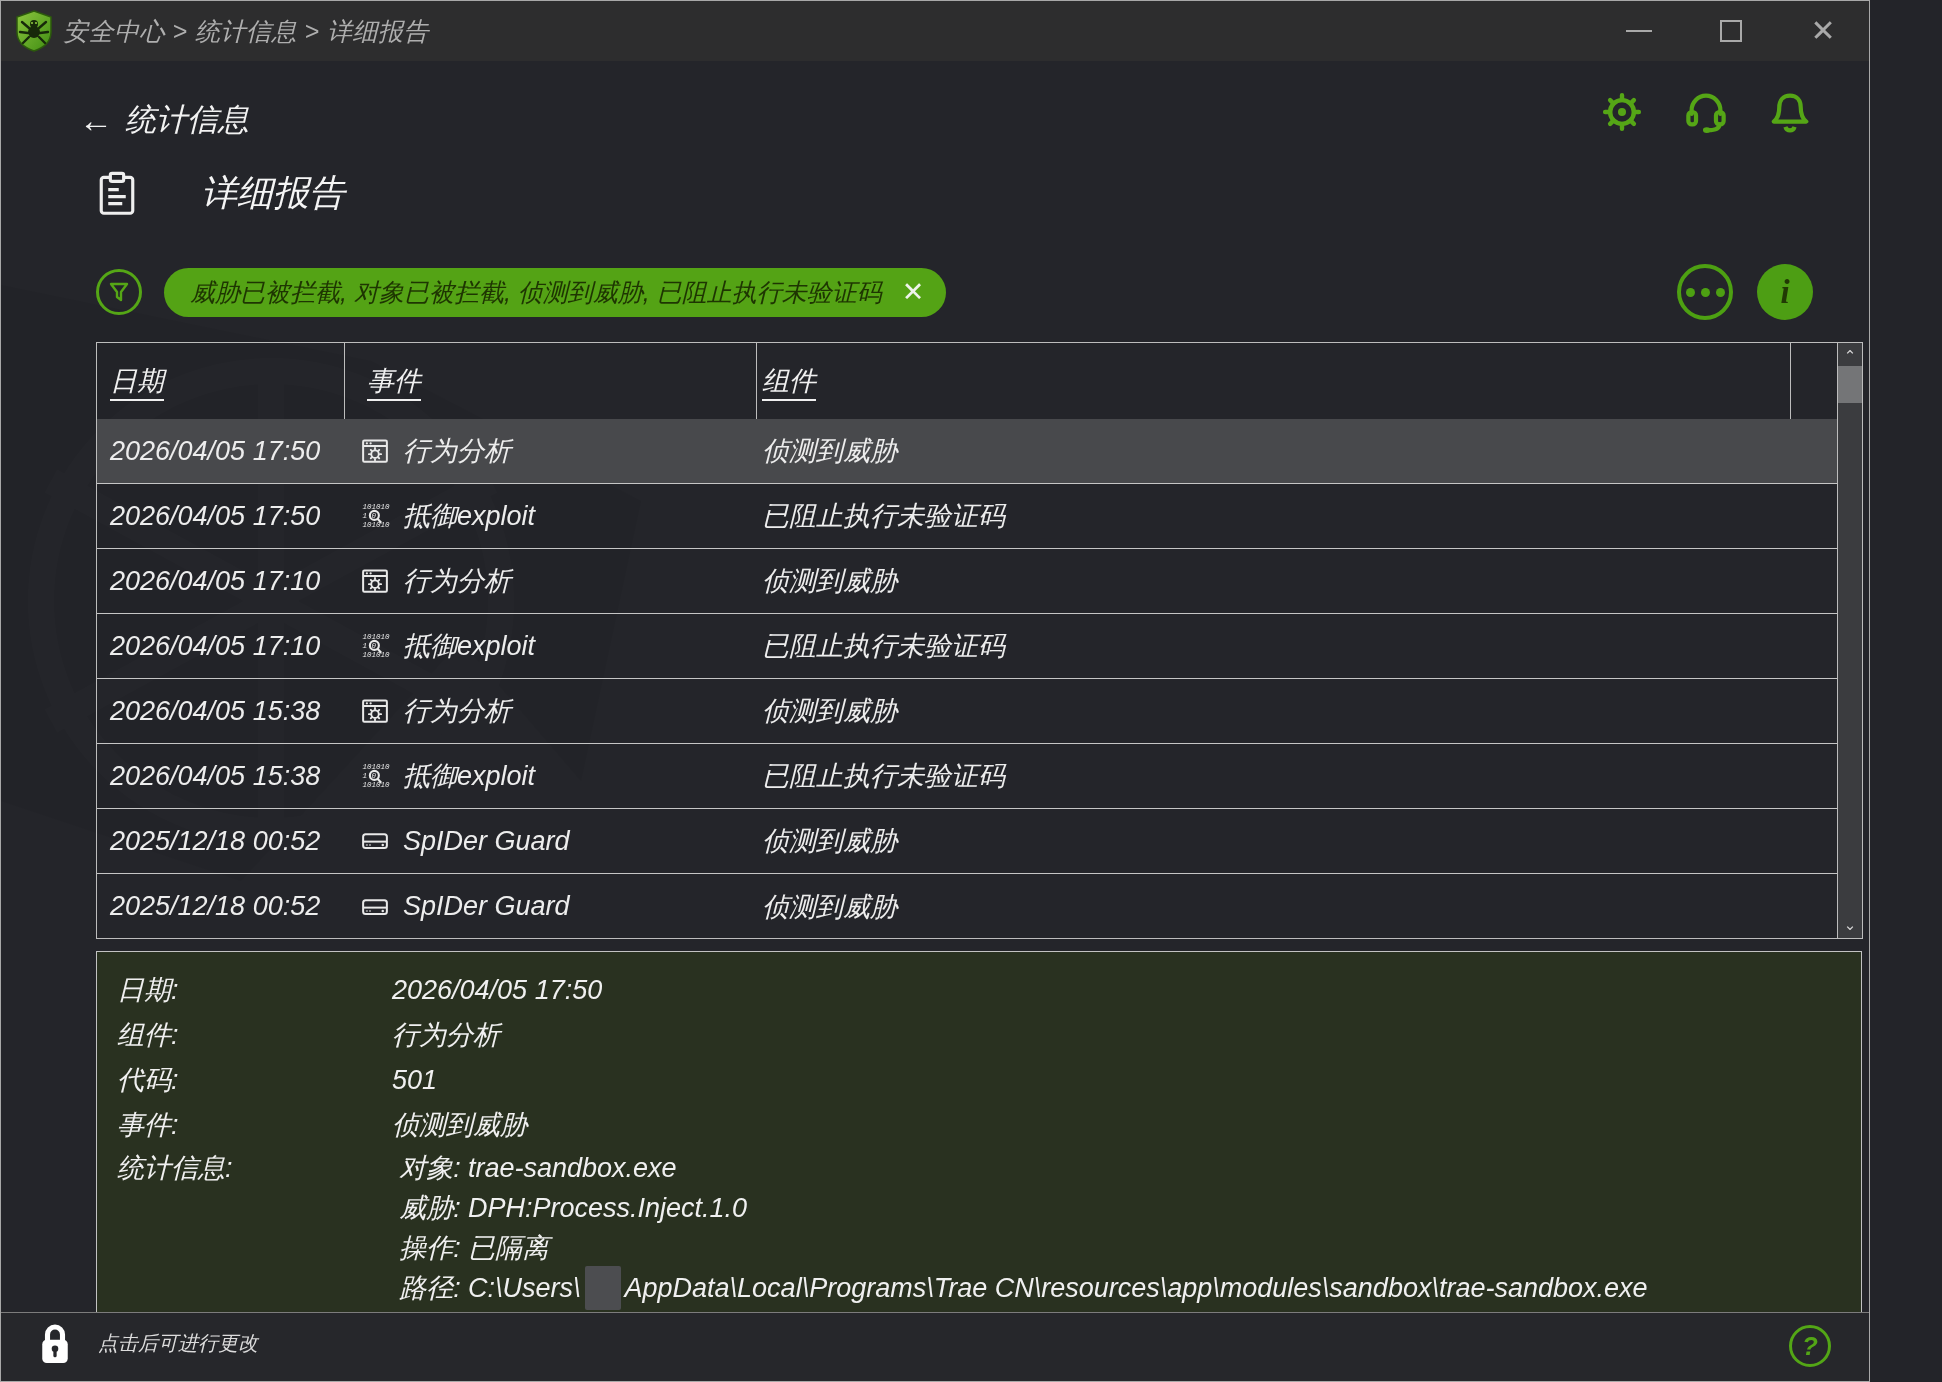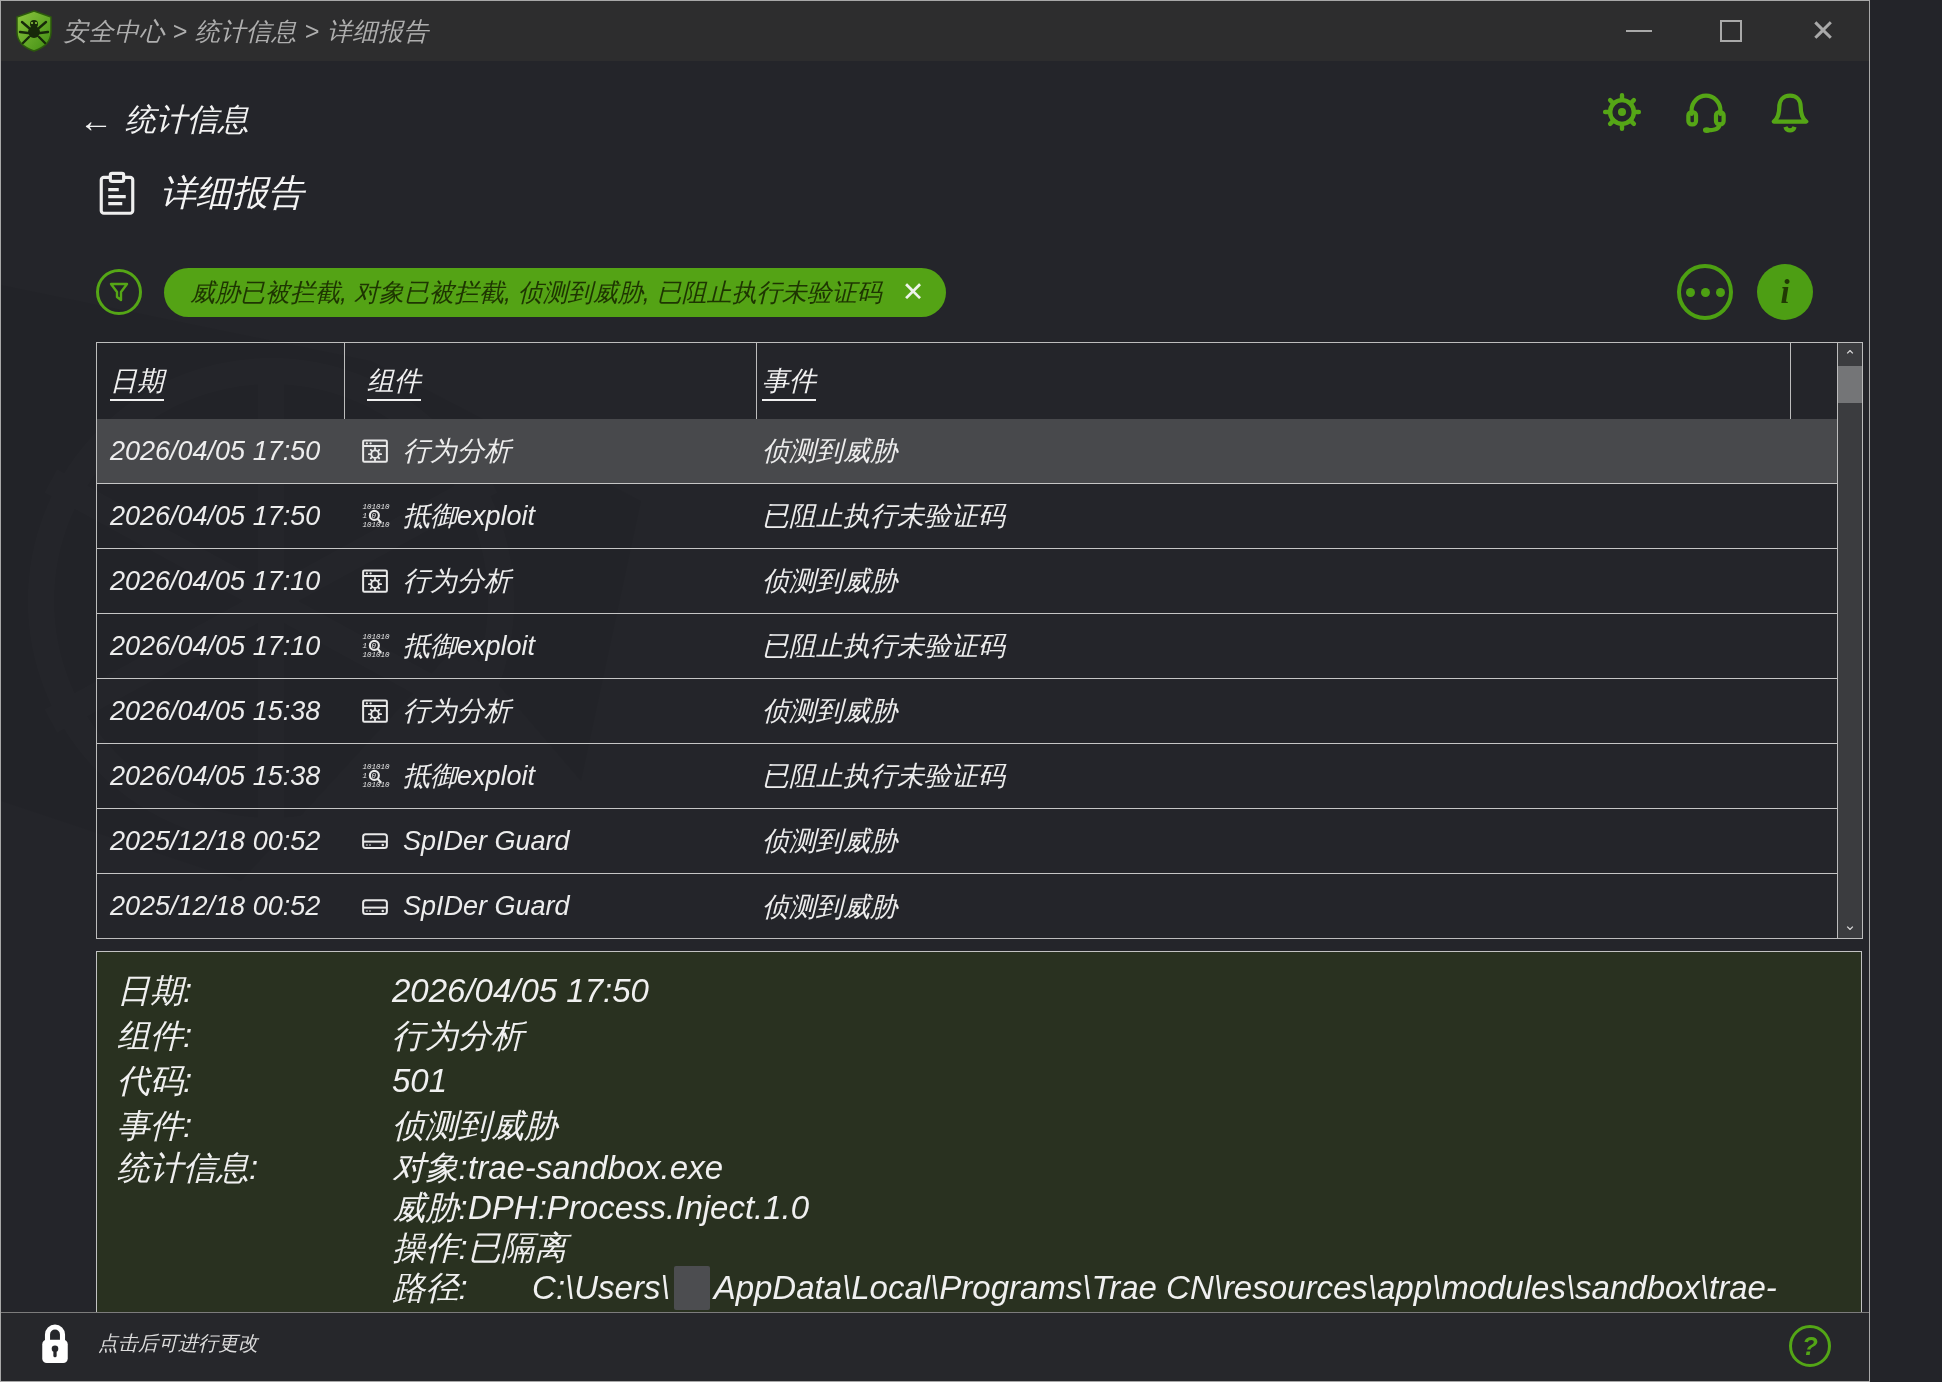--- a/index.html
+++ b/index.html
@@ -21,21 +21,21 @@
   .glyph-close { font-size:30px; line-height:1; color:#a9a9a9; }
 
   
   .watermark { position:absolute; left:-60px; top:240px; opacity:.12; pointer-events:none; }
 
   
   .back-row { position:absolute; left:78px; top:98px; display:flex; align-items:center; gap:12px;
               color:#f2f2f2; font-size:31px; cursor:pointer; }
   .back-arrow { font-size:34px; line-height:1; color:#f2f2f2; }
   .title-row { position:absolute; left:95px; top:168px; display:flex; align-items:center; gap:22px; }
-  .title-row .page-title { font-size:36px; color:#f5f5f5; }
+  .title-row .page-title { font-size:36px; color:#f5f5f5;margin-left:41px; }
   .top-actions { position:absolute; right:56px; top:88px; display:flex; gap:38px; }
   .top-actions .ic { width:46px; height:46px; cursor:pointer; }
 
   
   .filter-row { position:absolute; left:95px; right:56px; top:263px; height:56px;
                 display:flex; align-items:center;justify-content:center; }
   .filter-btn { width:46px; height:46px; border:3px solid #55a616; border-radius:50%;
                 display:flex; align-items:center; justify-content:center; margin-right:22px; cursor:pointer; }
   .chip { height:49px; background:#54a315; border-radius:25px; display:flex; align-items:center;
           padding:0 22px 0 26px; color:#1e3502; font-size:25px; cursor:default; }
@@ -73,21 +73,21 @@
   .scrollbar { position:absolute; top:0; right:0; width:25px; bottom:0; background:#3b3c3f;
                border-left:1px solid #bdbdbd; }
   .sb-arrow { position:absolute; left:0; width:24px; height:22px; display:flex; align-items:center;
               justify-content:center; color:#d6d6d6; font-size:15px; cursor:pointer; }
   .sb-up { top:2px; } .sb-down { bottom:2px; }
   .sb-thumb { position:absolute; left:0; top:23px; width:24px; height:37px; background:#747577; cursor:pointer; }
 
   
   .details { position:absolute; left:95px; top:950px; width:1766px; height:363px;
              background:#293120; border:1px solid #c2c2c2; padding:16px 20px 0 20px;
-             font-size:33px; color:#f0f0f0; }
+             font-size:27px; color:#f0f0f0; }
   .d-row { display:flex; line-height:45px; }
   .d-label { width:275px; flex:0 0 auto; }
   .d-info { display:flex; line-height:40px; }
   .sub { display:flex; }
   .sub-label { width:76px; flex:0 0 auto; }
   .sub-rows .sub { line-height:40px;text-align:center; }
   .redact { display:inline-block; width:36px; height:44px; background:#4c4d50; border-radius:2px;
             vertical-align:middle; margin:0 4px; position:relative; top:-2px; }
 
   
@@ -216,24 +216,24 @@
         <span>i</span>
       </div>
   </div>
 
   <div class="table">
     <div class="thead">
       <div class="th">
           <span>日期</span>
         </div>
       <div class="th">
+          <span>事件</span>
+        </div>
+      <div class="th">
           <span>组件</span>
-        </div>
-      <div class="th">
-          <span>事件</span>
         </div>
       <div class="th"></div>
     </div>
     <div class="tbody" id="tbody">
         <div class="trow selected">
       <div class="cell c-date">2026/04/05 17:50</div>
       <div class="cell c-comp">
         <span class="comp-icon">
               <svg viewBox="0 0 24 24" width="30" height="30">
                 <g stroke="#e9e9e9" stroke-width="1.6" fill="none">

